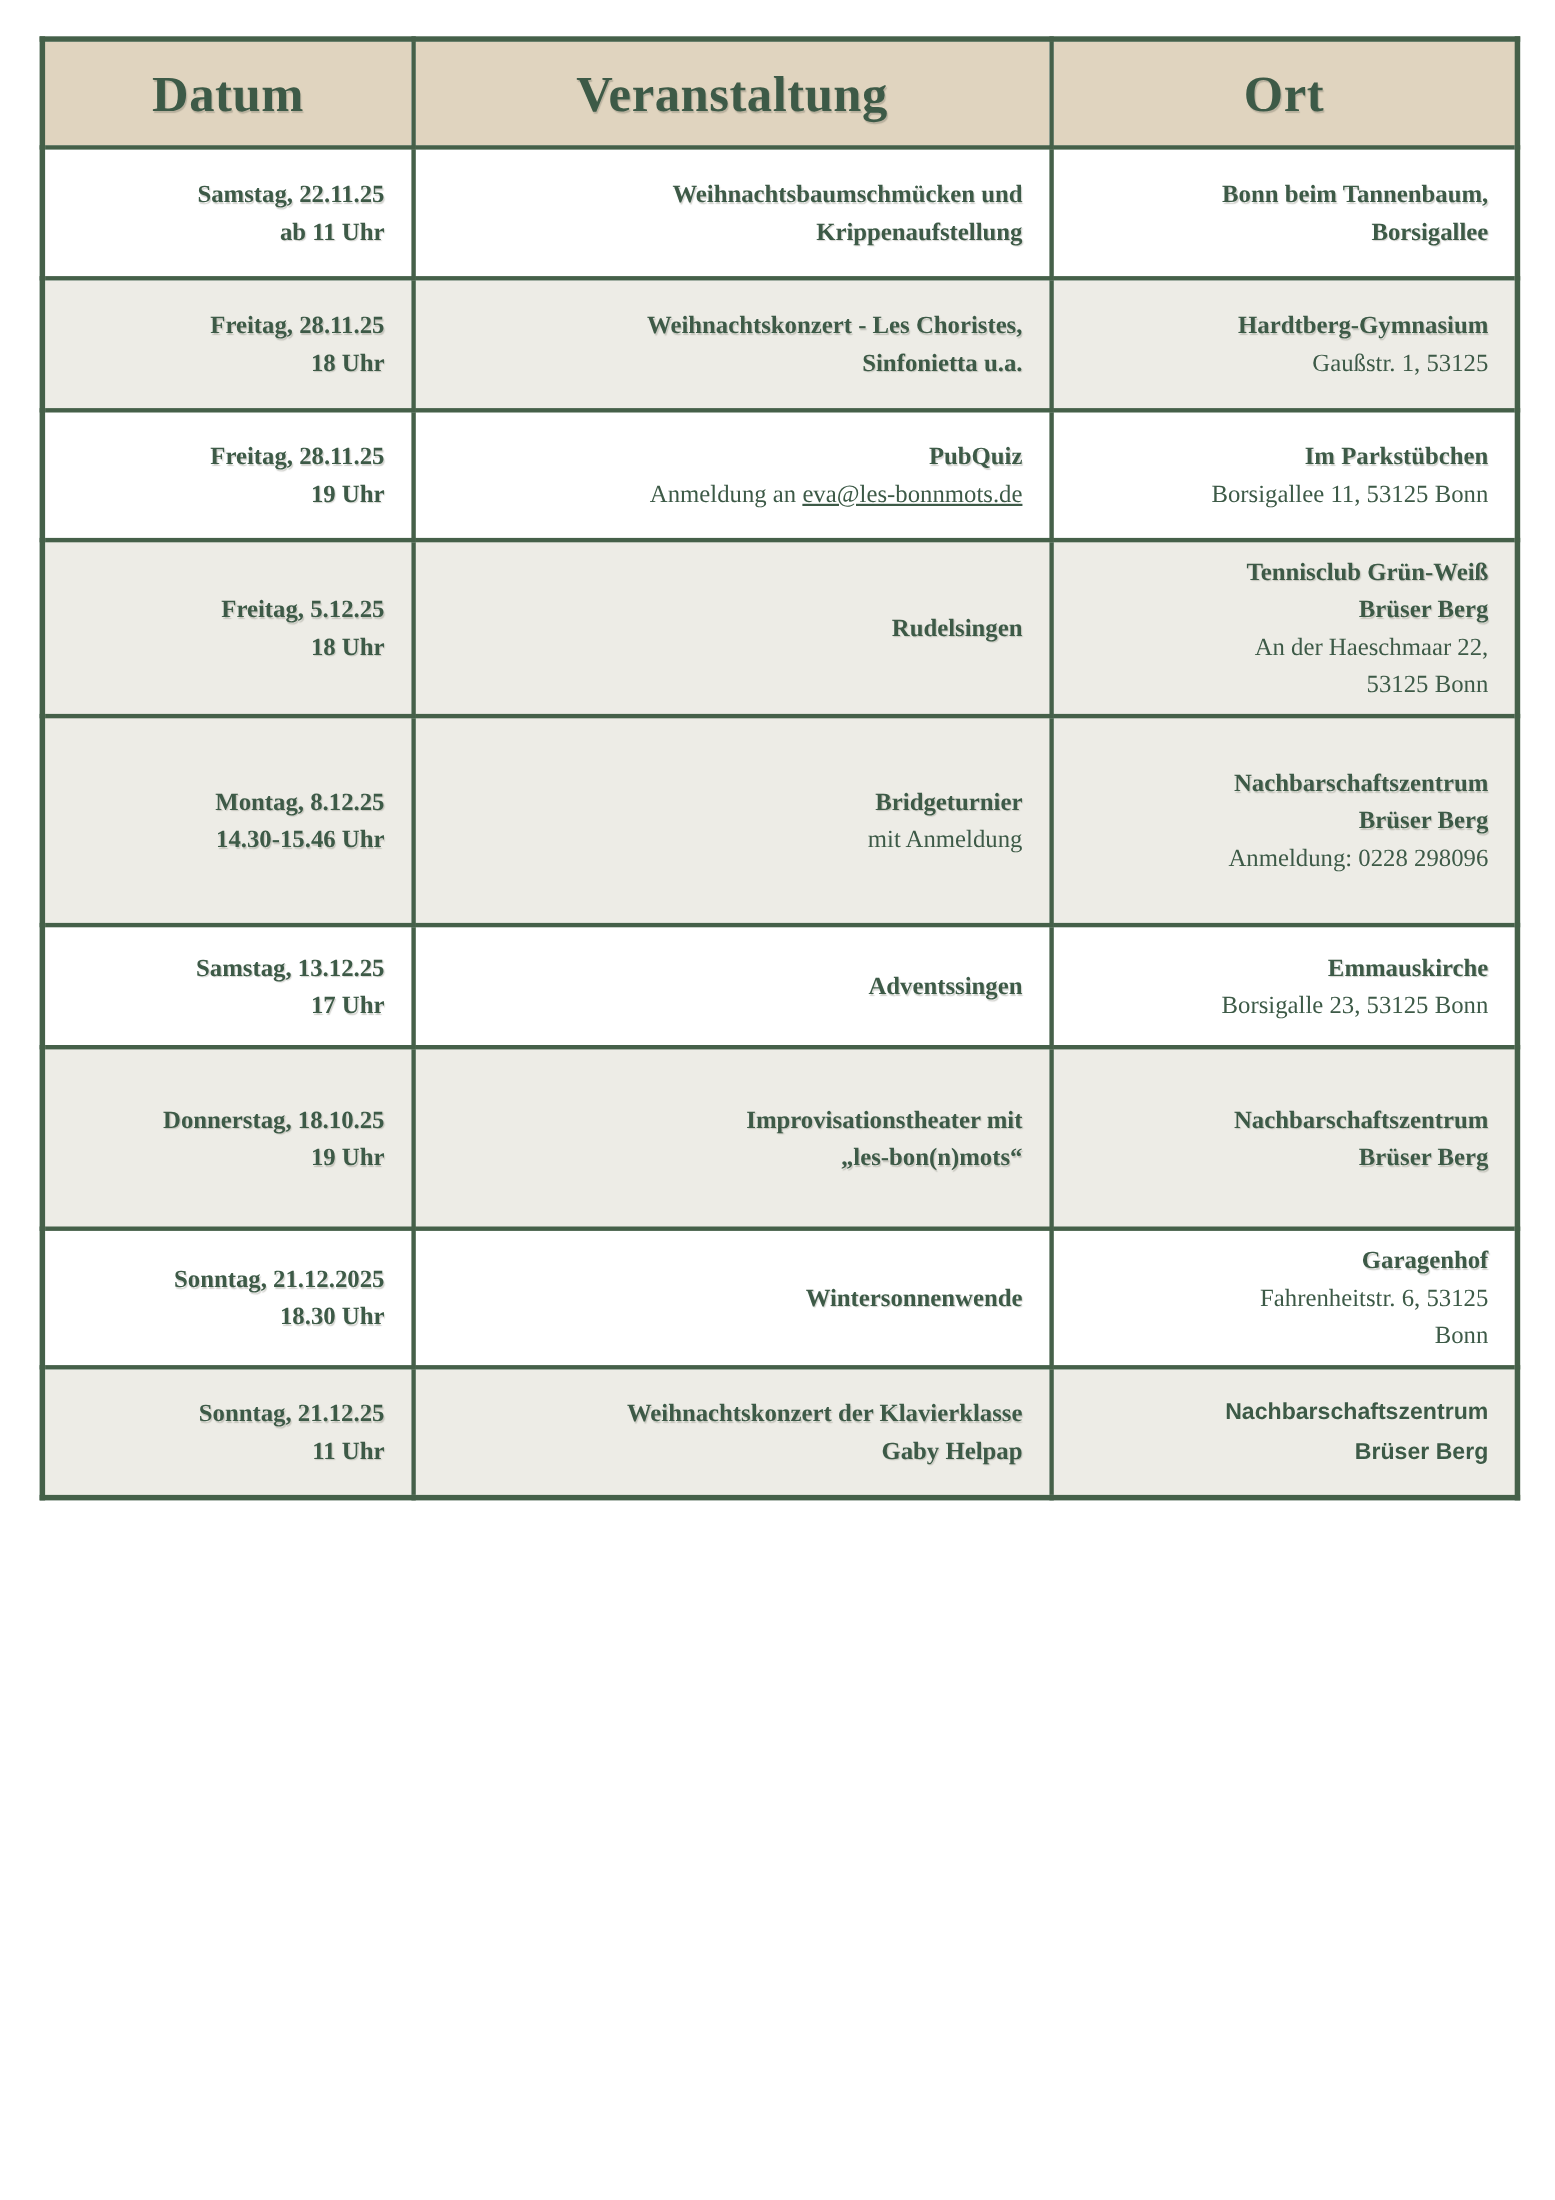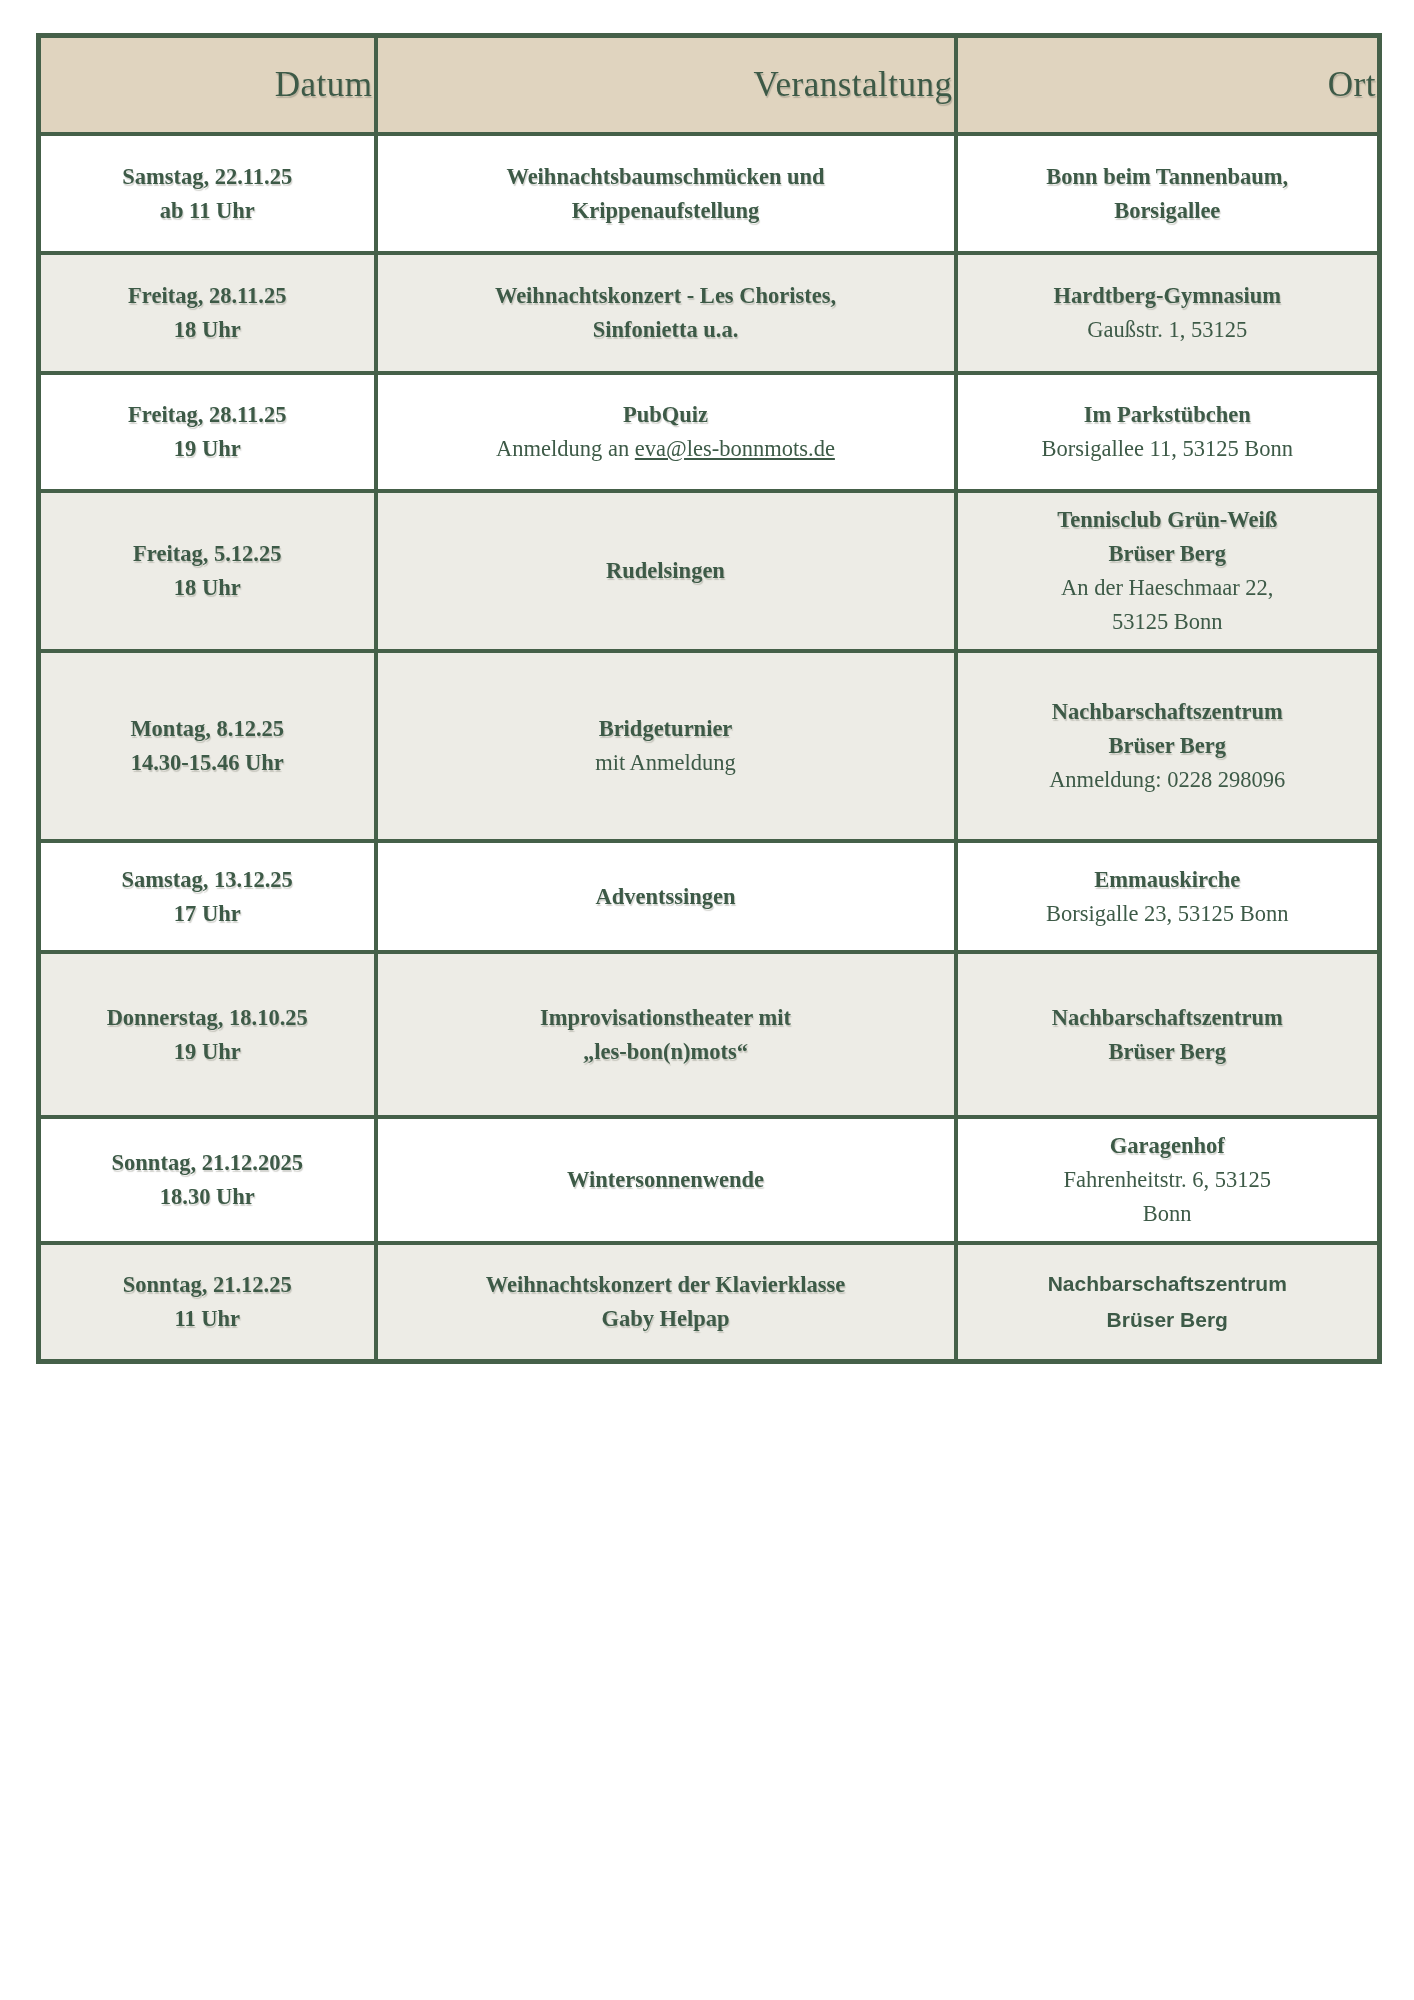--- a/index.html
+++ b/index.html
@@ -33,31 +33,31 @@
   col.c3 { width: 424px; }
   th, td {
     border: 4px solid #456049;
     vertical-align: middle;
     color: #3d5a47;
     overflow: hidden;
   }
   th {
     background: #e0d4bf;
     height: 92px;
-    font-size: 35px;
-    font-weight: normal;
-    text-align: right;
+    font-size: 46px;
+    font-weight: bold;
+    text-align: center;
     letter-spacing: 0.5px;
     text-shadow: 1px 1.5px 1px rgba(110,110,95,0.35);
   }
   td {
     padding: 10px 24px;
     font-size: 22.5px;
     line-height: 34px;
-    text-align: center;
+    text-align: right;
   }
   tr.shaded td { background: #edece6; }
   .ln { display: block; }
   .bold {
     font-weight: bold;
     text-shadow: 1px 1.5px 1px rgba(110,110,95,0.30);
   }
   .regular { font-weight: normal; }
   .sansbold {
     font-family: "Liberation Sans", "DejaVu Sans", sans-serif;

